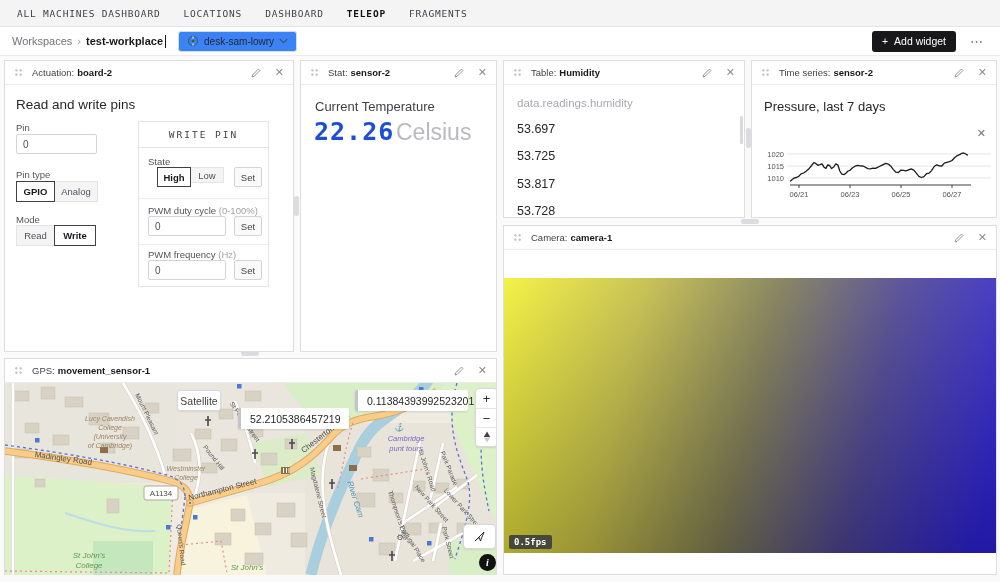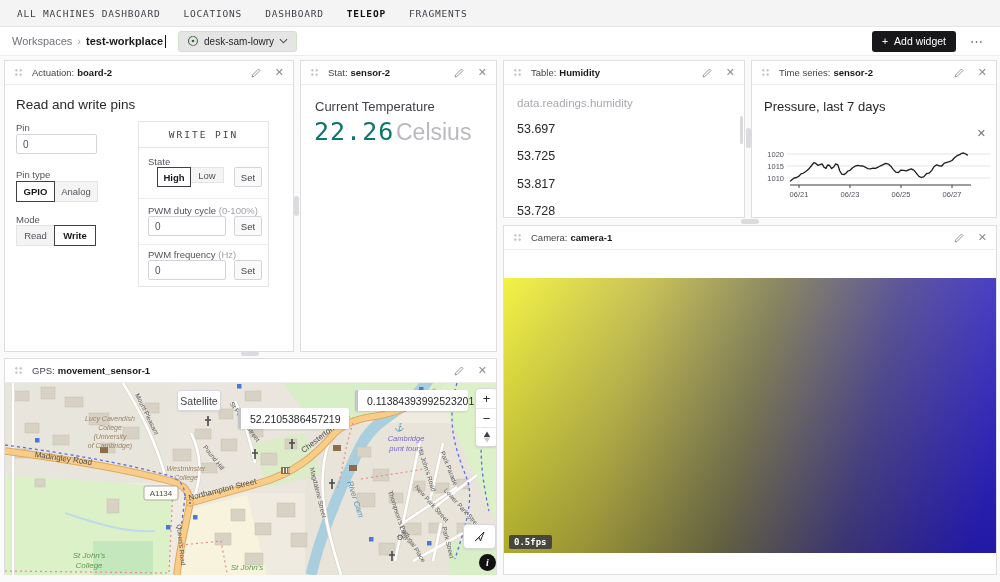--- a/index.html
+++ b/index.html
@@ -12,21 +12,21 @@
   .nav-item.active { font-weight:bold; color:#111113; }
 
   
   #toolbar { position:absolute; left:0; top:27px; width:1000px; height:29px; background:#fff; border-bottom:1px solid #ececee; display:flex; align-items:center; padding:0 12px; }
   .crumb-root { font-size:11px; color:#71717a; }
   .crumb-sep { font-size:11px; color:#a1a1aa; margin:0 5px; }
   .crumb-cur { font-size:11px; font-weight:bold; color:#18181b; }
   .text-cursor { display:inline-block; width:1px; height:13px; background:#18181b; margin-left:2px; vertical-align:middle; }
   .pill { display:flex; align-items:center; gap:5px; height:21px; padding:0 8px; border-radius:3px; font-size:10px; color:#27272a; cursor:pointer; }
   .pill-gray { background:#f4f4f5; border:1px solid #e4e4e7; margin-left:58px; }
-  .pill-green { background:#e5e5e5; border:1px solid #cde3c4; margin-left:12px; }
+  .pill-green { background:#3b82f6; border:1px solid #cde3c4; margin-left:12px; }
   .spacer { flex:1; }
   .add-widget { display:flex; align-items:center; gap:6px; background:#18181b; color:#fff; font-size:10.5px; height:21px; padding:0 10px; border-radius:3px; border:none; cursor:pointer; }
   .more-btn { color:#52525b; font-size:13px; margin-left:14px; margin-right:4px; cursor:pointer; letter-spacing:1px; }
 
   
   .widget { position:absolute; background:#fff; border:1px solid #dededf; }
   .w-head { height:24px; display:flex; align-items:center; padding:0 9px; border-bottom:1px solid #ececef; }
   .drag { width:9px; height:11px; margin-right:9px; background-image:radial-gradient(#bcbcc4 1px, transparent 1.3px); background-size:4.5px 4.5px; background-position:0 1px; cursor:grab; }
   .w-type { font-size:9.5px; color:#3f3f46; }
   .w-name { font-size:9.5px; font-weight:bold; color:#18181b; margin-left:3px; }
@@ -52,21 +52,21 @@
   .seg { position:absolute; display:flex; }
   .seg button { height:21px; font-size:9.5px; border:1px solid #e4e4e7; background:#f4f4f5; color:#52525b; cursor:pointer; font-family:"Liberation Sans",sans-serif; }
   .seg button.sel { background:#fff; border:1px solid #3f3f46; color:#18181b; font-weight:bold; z-index:1; }
   .set-btn { position:absolute; height:20px; font-size:9.5px; background:#fafafa; border:1px solid #d4d4d8; border-radius:2px; color:#3f3f46; cursor:pointer; font-family:"Liberation Sans",sans-serif; }
   #write-pin { position:absolute; left:133px; top:60px; width:131px; height:166px; border:1px solid #e4e4e7; background:#fff; }
   #wp-head { height:26px; border-bottom:1px solid #e4e4e7; display:flex; align-items:center; justify-content:center; font-family:"DejaVu Sans Mono",monospace; font-size:9.5px; letter-spacing:2px; color:#3f3f46; }
   .wp-div { position:absolute; left:0; width:100%; border-top:1px solid #ececef; }
 
   
   .stat-caption { position:absolute; left:14px; top:38px; font-size:13px; color:#3f3f46; }
-  .stat-value { position:absolute; left:13px; top:56px; font-family:"DejaVu Sans Mono",monospace; font-weight:normal; font-size:25px; color:#0f766e; letter-spacing:1px; }
+  .stat-value { position:absolute; left:13px; top:56px; font-family:"DejaVu Sans Mono",monospace; font-weight:bold; font-size:25px; color:#1d4ed8; letter-spacing:1px; }
   .stat-unit { position:absolute; left:95px; top:58px; font-size:23px; color:#b9b9c0; }
 
   
   .tbl-col { position:absolute; left:13px; top:36px; font-size:11.5px; color:#a8a8b0; }
   .tbl-rows { position:absolute; left:13px; top:54px; }
   .tbl-row { font-size:12.5px; color:#27272a; height:27.5px; display:flex; align-items:center; }
   .tbl-scroll { position:absolute; right:1px; top:55px; width:3px; height:28px; border-radius:2px; background:#d9d9de; }
 
   
   .ts-title { position:absolute; left:12px; top:38px; font-size:13px; color:#27272a; }

